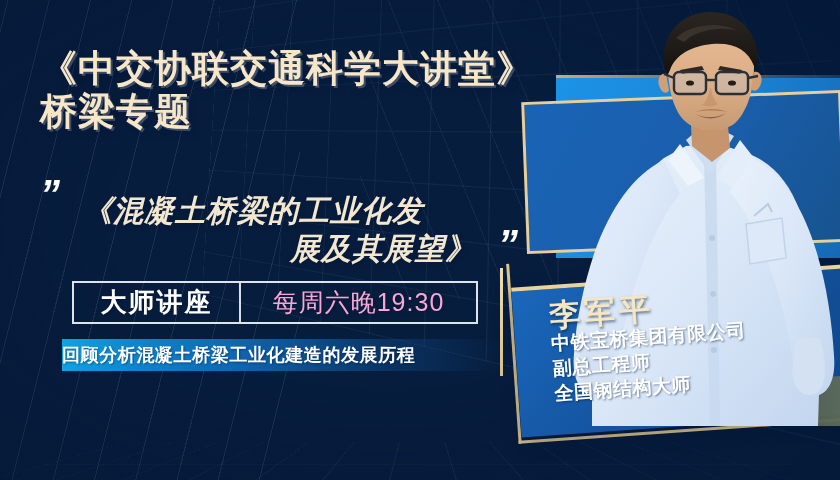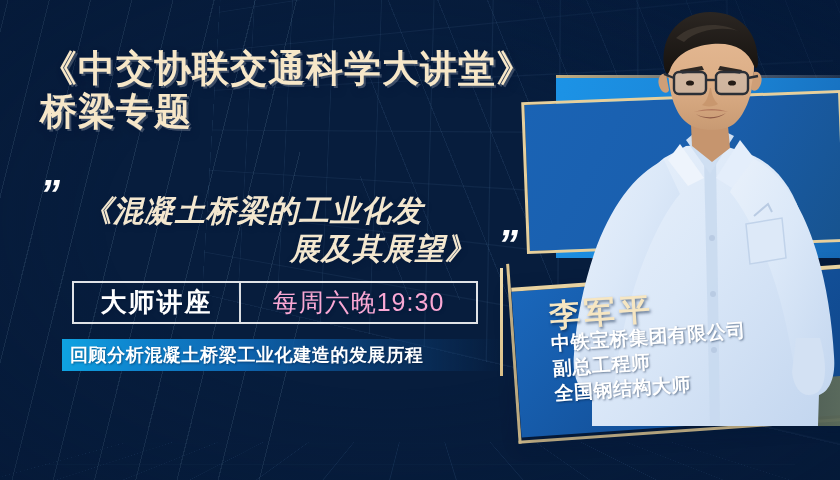--- a/index.html
+++ b/index.html
@@ -140,21 +140,21 @@
     font-size:25px; color:#f9a8d4; letter-spacing:1px;
     text-shadow:1px 1px 3px rgba(3,22,55,.5);
   }
 
   .desc-bar{
     position:absolute; left:62px; top:339px; width:440px; height:32px;
     background:linear-gradient(90deg,#0fa3e2 0%,#0f86cf 16%,#0e63ad 42%,rgba(13,70,130,.55) 74%,rgba(11,60,115,0) 100%);
     display:flex; align-items:center;
   }
   .desc-text{
-    padding-left:8px; font-size:18px; font-weight:bold; color:#ffffff;
+    padding-left:0; font-size:18px; font-weight:bold; color:#ffffff;
     letter-spacing:.6px; white-space:nowrap;
     text-shadow:1px 1px 2px rgba(3,22,55,.45);
   }
   .gold-vline{
     position:absolute; left:500px; top:268px; width:3px; height:108px;
     background:linear-gradient(180deg,#efdcae,#d9bf87);
   }
 </style>
 </head>
 <body>

